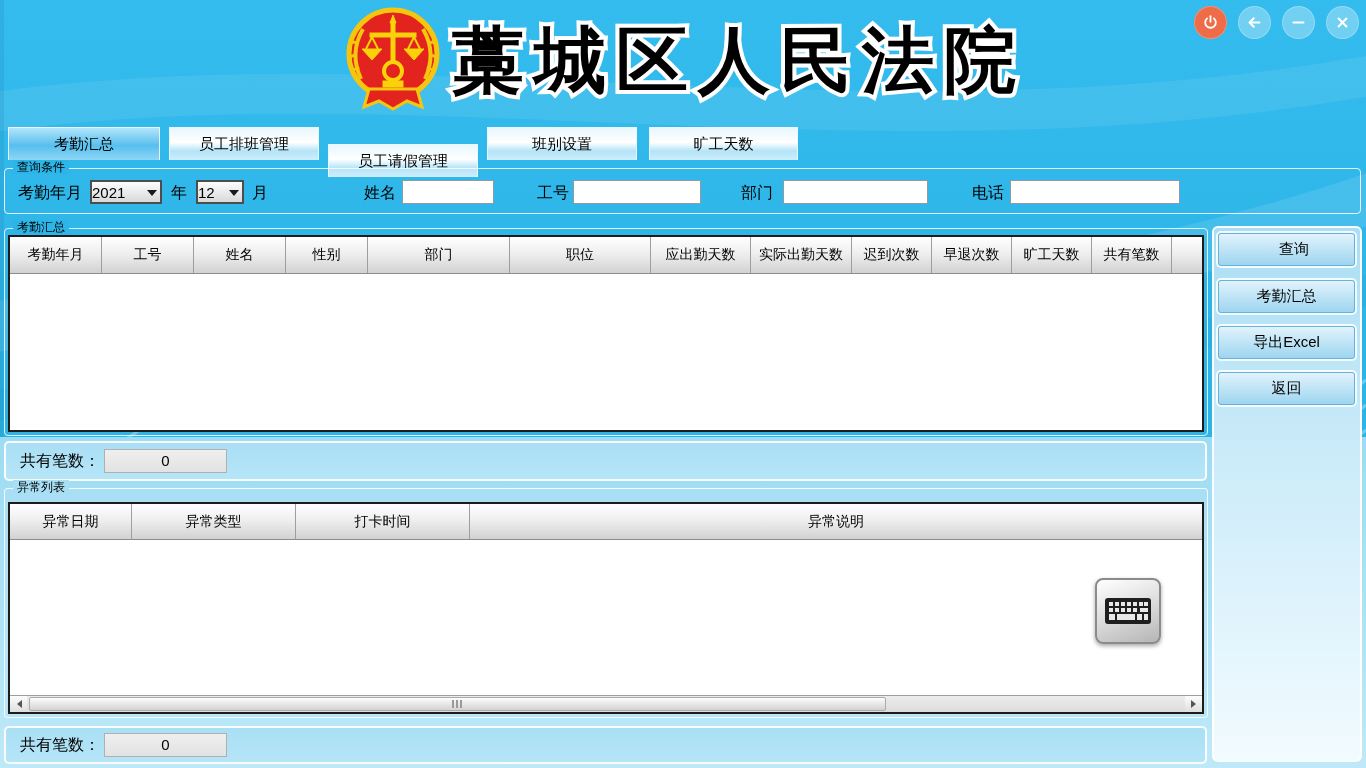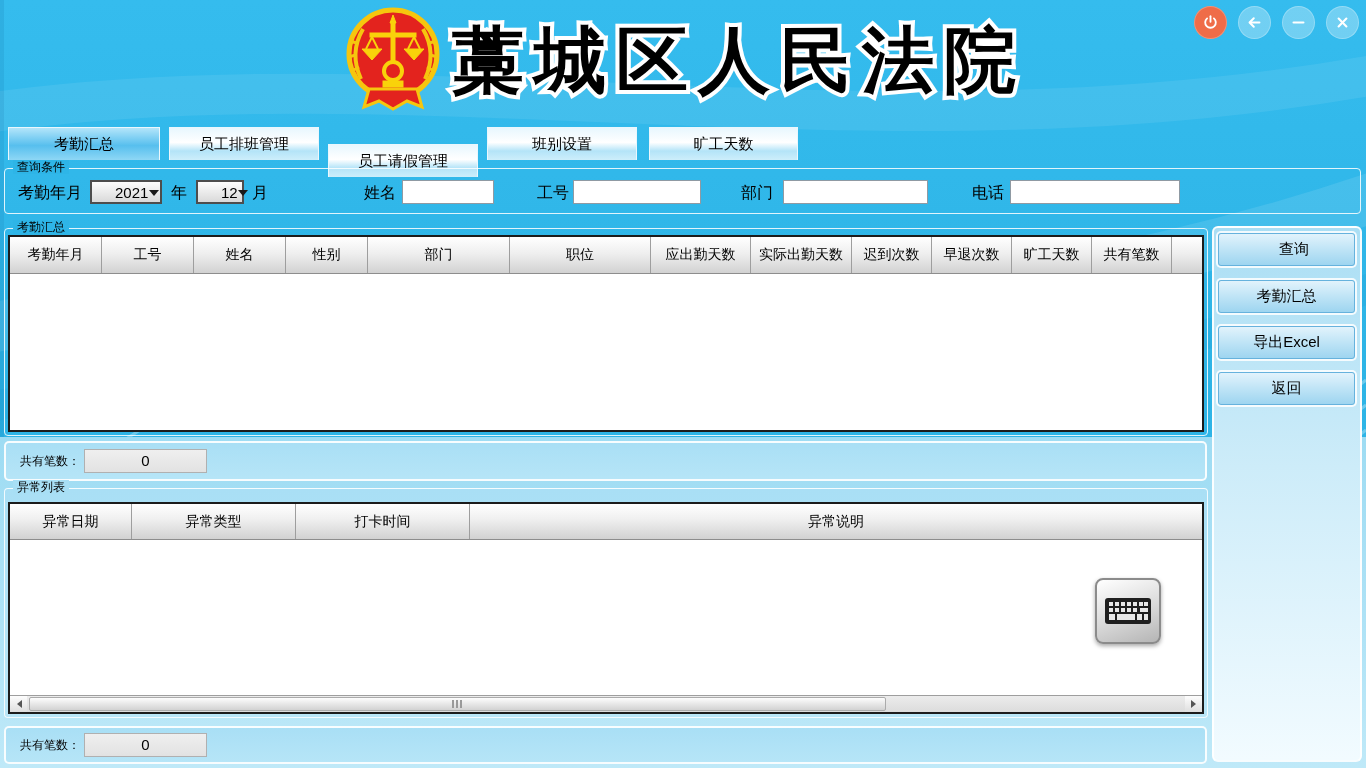--- a/index.html
+++ b/index.html
@@ -40,21 +40,21 @@
   .grouplabel { position:absolute; top:-9px; left:8px; font-size:12px; color:#000;
     padding:0 4px; line-height:14px; }
   .gl-cyan { background:#2eb5e7; }
   .gl-light { background:#a8dff5; }
 
   .flabel { font-size:16px; color:#000; line-height:24px; }
 
   
   .combo { position:absolute; height:24px; border:2px solid #4d4d4d; display:flex;
     background:linear-gradient(180deg,#fdfdfd,#d9d9d9); cursor:pointer; align-items:center; }
-  .combo .val { flex:1; font-size:15px; padding-left:23px; color:#000; }
+  .combo .val { flex:1; font-size:15px; padding-left:0; color:#000; }
   .combo .arrow { width:16px; display:flex; align-items:center; justify-content:center; }
   .combo .arrow::after { content:""; border:5px solid transparent; border-top:6px solid #1a1a1a;
     margin-top:6px; }
 
   .tinput { position:absolute; height:24px; border:1px solid #8f9aa3; background:#fff;
     font-size:15px; padding:0 4px; font-family:"Liberation Sans",sans-serif; }
 
   
   .tbl { position:absolute; border:2px solid #1c1c1c; background:#fff; display:flex;
     flex-direction:column; }
@@ -62,21 +62,21 @@
   .th { height:100%; display:flex; align-items:center; justify-content:center;
     font-size:14px; color:#000; border-right:1px solid #9e9e9e;
     background:linear-gradient(180deg,#ffffff 0%,#efefef 45%,#d2d2d2 100%); }
   .th:last-child { border-right:none; }
   .tbody { flex:1; background:#fff; }
 
   
   .strip { position:absolute; left:4px; width:1203px; height:40px; border-radius:5px;
     border:2px solid rgba(255,255,255,.9); background:linear-gradient(180deg,#a9dff5,#b6e5f7);
     display:flex; align-items:center; }
-  .count-label { font-size:12px; color:#000; margin-left:14px; }
+  .count-label { font-size:16px; color:#000; margin-left:14px; }
   .count-box { width:123px; height:24px; margin-left:4px; border:1px solid #b0b0b0;
     background:linear-gradient(180deg,#efefef,#e2e2e2); text-align:center; line-height:22px;
     font-size:15px; color:#000; }
 
   .right-panel { left:1212px; top:226px; width:150px; height:536px; border-radius:6px;
     border:2px solid rgba(255,255,255,.9);
     background:linear-gradient(180deg,#aadef4 0%,#cdecf9 45%,#f2fbff 100%); }
 
   .action-btn { position:absolute; left:1218px; width:137px; height:33px; border-radius:3px;
     border:1px solid #66b2dd; box-shadow:0 0 0 2px rgba(255,255,255,.85); cursor:pointer;

